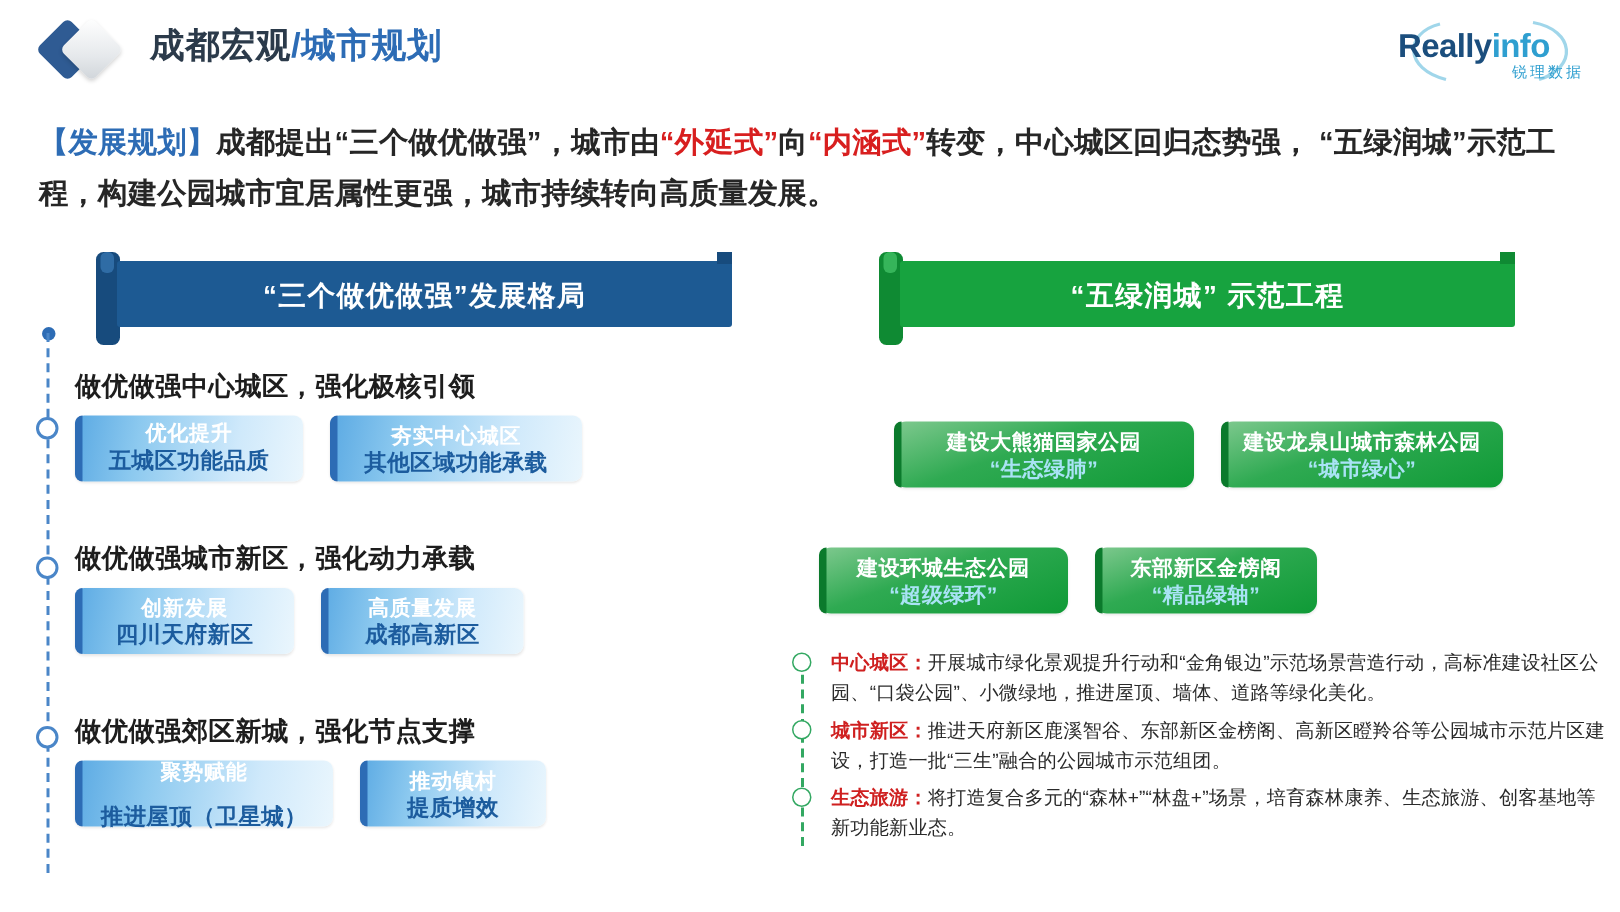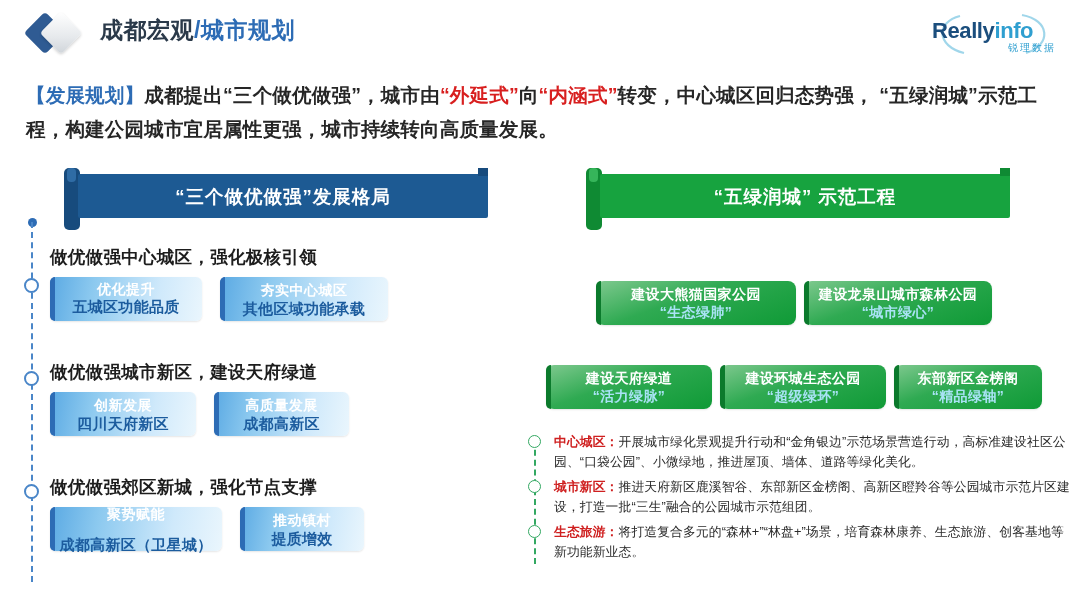--- a/index.html
+++ b/index.html
@@ -218,21 +218,21 @@
     line-height: 19px;
     letter-spacing: 0.3px;
     white-space: nowrap;
   }
 
   
   .gcard {
     position: relative;
     height: 44px;
     border-radius: 8px;
-    margin-right: 8px;
+    margin-right: 18px;
     background: linear-gradient(160deg, #7fc98f 0%, #2faa52 42%, #0f9a36 100%);
     box-shadow: 0 1px 2px rgba(0,0,0,0.10);
     display: flex; flex-direction: column;
     align-items: center; justify-content: center;
     padding: 0 12px;
     box-sizing: border-box;
   }
   .gcard::before {
     content: "";
     position: absolute;
@@ -352,39 +352,39 @@
       <div class="l2">五城区功能品质</div>
     </div>
     <div class="bcard" style="width:168px;">
       <div class="l1">夯实中心城区</div>
       <div class="l2">其他区域功能承载</div>
     </div>
   </div>
 </div>
 
 <div class="lsec" style="top:360px;">
-  <div class="lsec-title">做优做强城市新区，建设天府绿道</div>
+  <div class="lsec-title">做优做强城市新区，强化动力承载</div>
   <div class="card-row">
     <div class="bcard" style="width:146px;">
       <div class="l1">创新发展</div>
       <div class="l2">四川天府新区</div>
     </div>
     <div class="bcard" style="width:135px;">
       <div class="l1">高质量发展</div>
       <div class="l2">成都高新区</div>
     </div>
   </div>
 </div>
 
 <div class="lsec" style="top:475px;">
   <div class="lsec-title">做优做强郊区新城，强化节点支撑</div>
   <div class="card-row">
     <div class="bcard" style="width:172px;gap:12px;">
       <div class="l1">聚势赋能</div>
-      <div class="l2">成都高新区（卫星城）</div>
+      <div class="l2">推进屋顶（卫星城）</div>
     </div>
     <div class="bcard" style="width:124px;">
       <div class="l1">推动镇村</div>
       <div class="l2">提质增效</div>
     </div>
   </div>
 </div>
 
 <div class="grow" style="left:596px; top:281px;">
   <div class="gcard" style="width:200px;">
@@ -392,24 +392,20 @@
     <div class="l2">“生态绿肺”</div>
   </div>
   <div class="gcard" style="width:188px;">
     <div class="l1">建设龙泉山城市森林公园</div>
     <div class="l2">“城市绿心”</div>
   </div>
 </div>
 
 <div class="grow" style="left:546px; top:365px;">
   <div class="gcard" style="width:166px;">
-    <div class="l1">建设天府绿道</div>
-    <div class="l2">“活力绿脉”</div>
-  </div>
-  <div class="gcard" style="width:166px;">
     <div class="l1">建设环城生态公园</div>
     <div class="l2">“超级绿环”</div>
   </div>
   <div class="gcard" style="width:148px; margin-right:0;">
     <div class="l1">东部新区金榜阁</div>
     <div class="l2">“精品绿轴”</div>
   </div>
 </div>
 
 <div class="glist">

